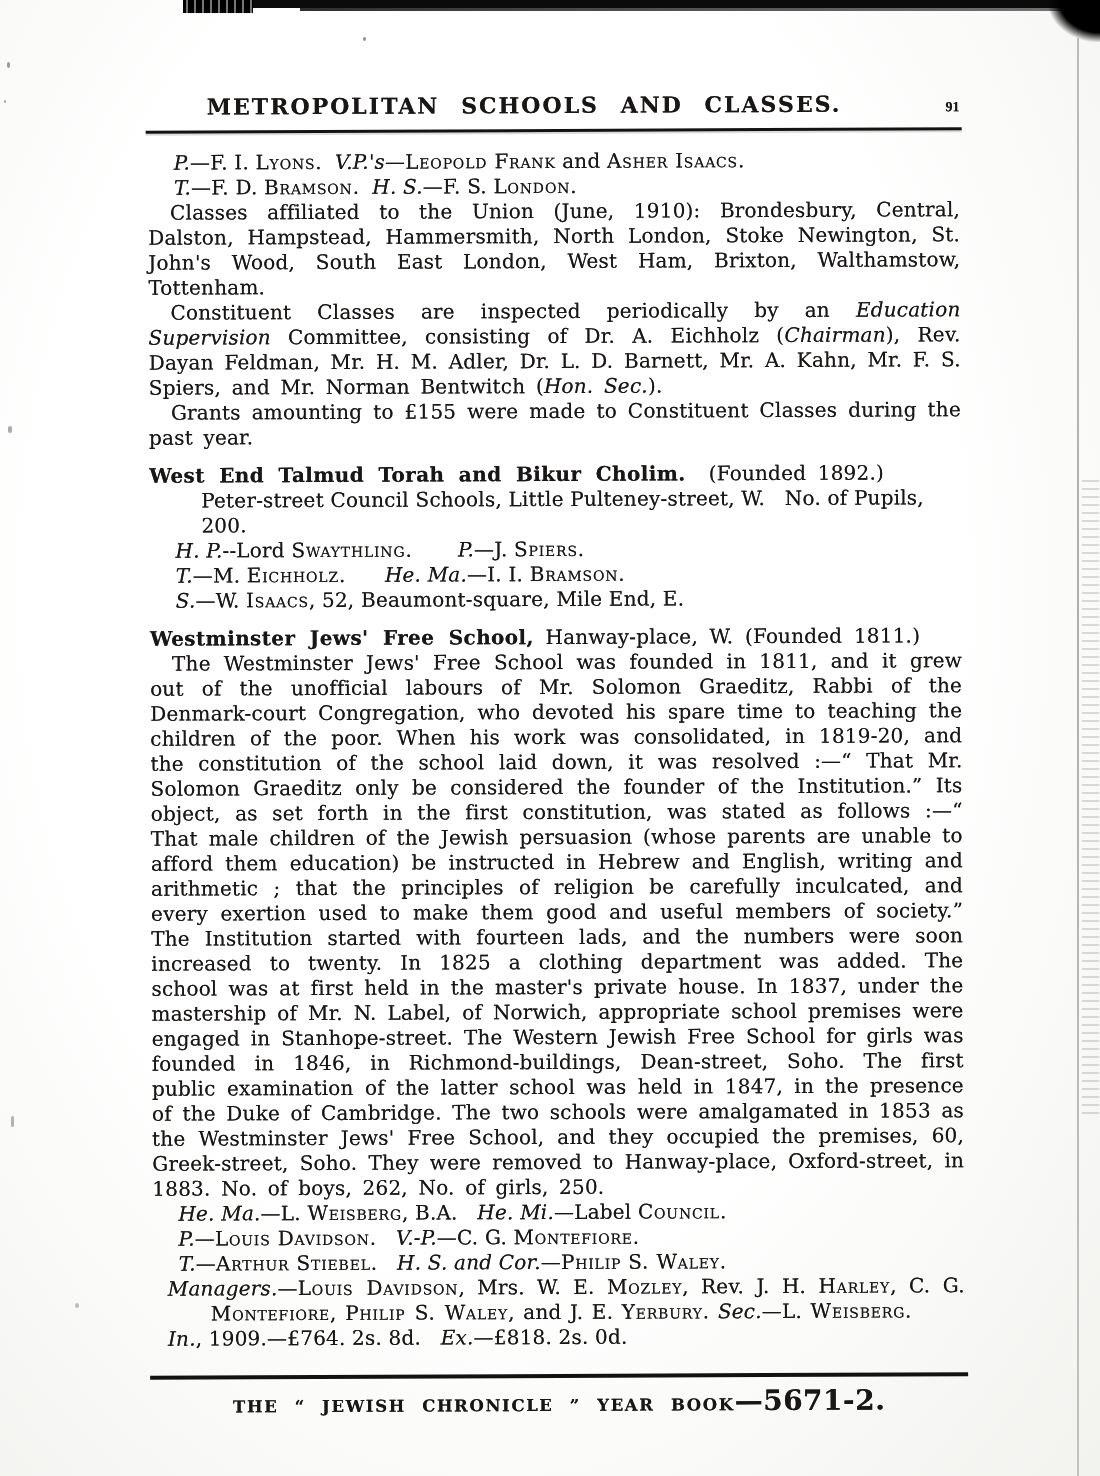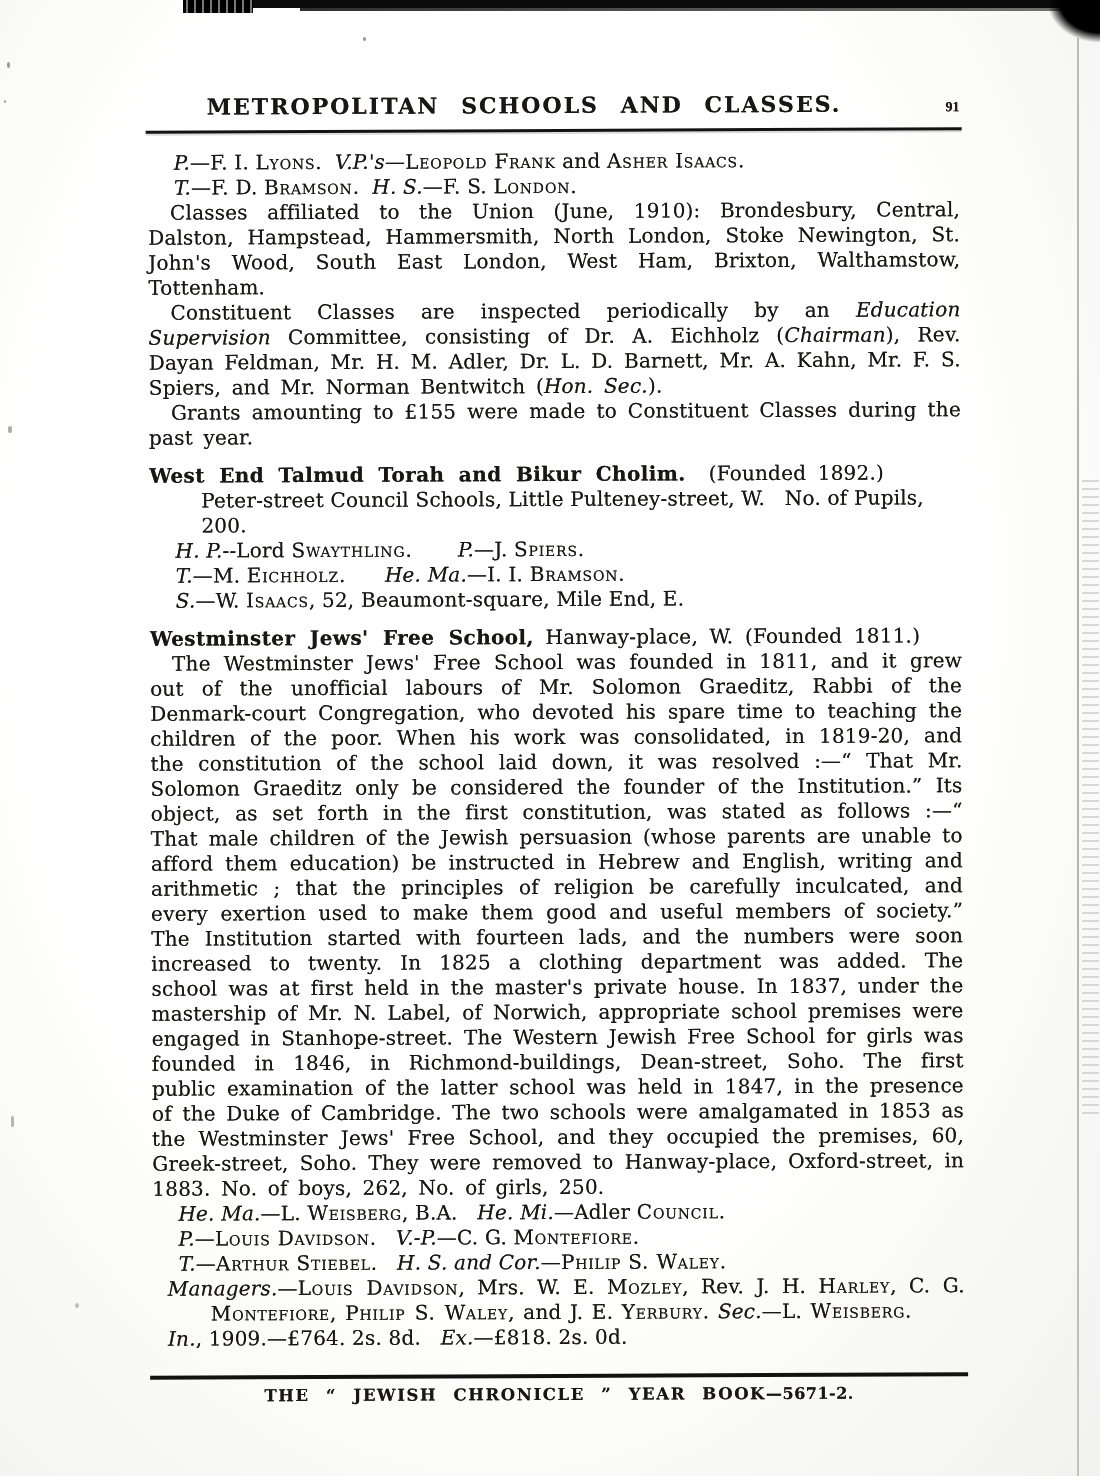--- a/index.html
+++ b/index.html
@@ -93,21 +93,21 @@
   
   .ftr-rule{
     position:absolute;left:147px;top:1374px;width:818px;height:4px;
     background:#121212;
   }
   .ftr{
     position:absolute;left:150px;top:1385px;width:812px;text-align:center;
     font-weight:bold;
   }
   .ftr-main{font-size:16.5px;letter-spacing:1.6px;word-spacing:9px;}
-  .ftr-year{font-size:16px;letter-spacing:.5px;}
+  .ftr-year{font-size:28px;letter-spacing:.5px;}
 </style>
 </head>
 <body>
 
 <div class="paper-tint"></div>
 
 <div class="top-band"></div>
 <div class="top-band-ticks"></div>
 <div class="top-band-taper"></div>
 <div class="corner-blob"></div>
@@ -134,21 +134,21 @@
       <div class="blk para"><span class="s-r">Classes affiliated to the Union (June, 1910):  Brondesbury, Central, Dalston, Hampstead, Hammersmith, North London, Stoke Newington, St. John's Wood, South East London, West Ham, Brixton, Walthamstow, Tottenham.</span></div>
       <div class="blk para"><span class="s-r">Constituent Classes are inspected periodically by an </span><span class="s-i">Education Supervision</span><span class="s-r"> Committee, consisting of Dr. A. Eichholz (</span><span class="s-i">Chairman</span><span class="s-r">), Rev. Dayan Feldman, Mr. H. M. Adler, Dr. L. D. Barnett, Mr. A. Kahn, Mr. F. S. Spiers, and Mr. Norman Bentwitch (</span><span class="s-i">Hon. Sec.</span><span class="s-r">).</span></div>
       <div class="blk para"><span class="s-r">Grants amounting to £155 were made to Constituent Classes during the past year.</span></div>
       <div class="blk heading-line"><span class="s-b">West End Talmud Torah and Bikur Cholim.</span><span class="s-r">  (Founded 1892.)</span></div>
       <div class="blk addr"><span class="s-r">Peter-street Council Schools, Little Pulteney-street, W.   No. of Pupils, 200.</span></div>
       <div class="blk line-officer"><span class="s-i">H. P.</span><span class="s-r">--Lord </span><span class="s-sc">Swaythling</span><span class="s-r">.       </span><span class="s-i">P.</span><span class="s-r">—J. </span><span class="s-sc">Spiers</span><span class="s-r">.</span></div>
       <div class="blk line-officer"><span class="s-i">T.</span><span class="s-r">—M. </span><span class="s-sc">Eichholz</span><span class="s-r">.      </span><span class="s-i">He. Ma.</span><span class="s-r">—I. I. </span><span class="s-sc">Bramson</span><span class="s-r">.</span></div>
       <div class="blk line-officer"><span class="s-i">S.</span><span class="s-r">—W. </span><span class="s-sc">Isaacs</span><span class="s-r">, 52, Beaumont-square, Mile End, E.</span></div>
       <div class="blk heading-line"><span class="s-b">Westminster Jews' Free School,</span><span class="s-r"> Hanway-place, W. (Founded 1811.)</span></div>
       <div class="blk para"><span class="s-r">The Westminster Jews' Free School was founded in 1811, and it grew out of the unofficial labours of Mr. Solomon Graeditz, Rabbi of the Denmark-court Congregation, who devoted his spare time to teaching the children of the poor.  When his work was consolidated, in 1819-20, and the constitution of the school laid down, it was resolved :—“ That Mr. Solomon Graeditz only be considered the founder of the Institution.”   Its object, as set forth in the first constitution, was stated as follows :—“ That male children of the Jewish persuasion (whose parents are unable to afford them education) be instructed in Hebrew and English, writing and arithmetic ; that the principles of religion be carefully inculcated, and every exertion used to make them good and useful members of society.”   The Institution started with fourteen lads, and the numbers were soon increased to twenty.   In 1825 a clothing department was added.   The school was at first held in the master's private house.   In 1837, under the mastership of Mr. N. Label, of Norwich, appropriate school premises were engaged in Stanhope-street.   The Western Jewish Free School for girls was founded in 1846, in Richmond-buildings, Dean-street, Soho.  The first public examination of the latter school was held in 1847, in the presence of the Duke of Cambridge.  The two schools were amalgamated in 1853 as the Westminster Jews' Free School, and they occupied the premises, 60, Greek-street, Soho.  They were removed to Hanway-place, Oxford-street, in 1883.  No. of boys, 262, No. of girls, 250.</span></div>
-      <div class="blk line-officer"><span class="s-i">He. Ma.</span><span class="s-r">—L. </span><span class="s-sc">Weisberg</span><span class="s-r">, B.A.   </span><span class="s-i">He. Mi.</span><span class="s-r">—Adler </span><span class="s-sc">Council</span><span class="s-r">.</span></div>
+      <div class="blk line-officer"><span class="s-i">He. Ma.</span><span class="s-r">—L. </span><span class="s-sc">Weisberg</span><span class="s-r">, B.A.   </span><span class="s-i">He. Mi.</span><span class="s-r">—Label </span><span class="s-sc">Council</span><span class="s-r">.</span></div>
       <div class="blk line-officer"><span class="s-i">P.</span><span class="s-r">—</span><span class="s-sc">Louis Davidson</span><span class="s-r">.   </span><span class="s-i">V.-P.</span><span class="s-r">—C. G. </span><span class="s-sc">Montefiore</span><span class="s-r">.</span></div>
       <div class="blk line-officer"><span class="s-i">T.</span><span class="s-r">—</span><span class="s-sc">Arthur Stiebel</span><span class="s-r">.   </span><span class="s-i">H. S. and Cor.</span><span class="s-r">—</span><span class="s-sc">Philip S. Waley</span><span class="s-r">.</span></div>
       <div class="blk hang-line"><span class="s-i">Managers.</span><span class="s-r">—</span><span class="s-sc">Louis Davidson</span><span class="s-r">, Mrs. W. E. </span><span class="s-sc">Mozley</span><span class="s-r">, Rev. J. H. </span><span class="s-sc">Harley</span><span class="s-r">, C. G. </span><span class="s-sc">Montefiore</span><span class="s-r">, </span><span class="s-sc">Philip S. Waley</span><span class="s-r">, and J. E. </span><span class="s-sc">Yerbury</span><span class="s-r">.  </span><span class="s-i">Sec.</span><span class="s-r">—L. </span><span class="s-sc">Weisberg</span><span class="s-r">.</span></div>
       <div class="blk line-officer tight"><span class="s-i">In.</span><span class="s-r">, 1909.—£764. 2s. 8d.   </span><span class="s-i">Ex.</span><span class="s-r">—£818. 2s. 0d.</span></div>
     </div>
 
   <div class="ftr-rule"></div>
   <div class="ftr ink">
     <span class="ftr-main">THE “ JEWISH CHRONICLE ” YEAR BOOK</span><span class="ftr-year">—5671-2.</span>
   </div>

